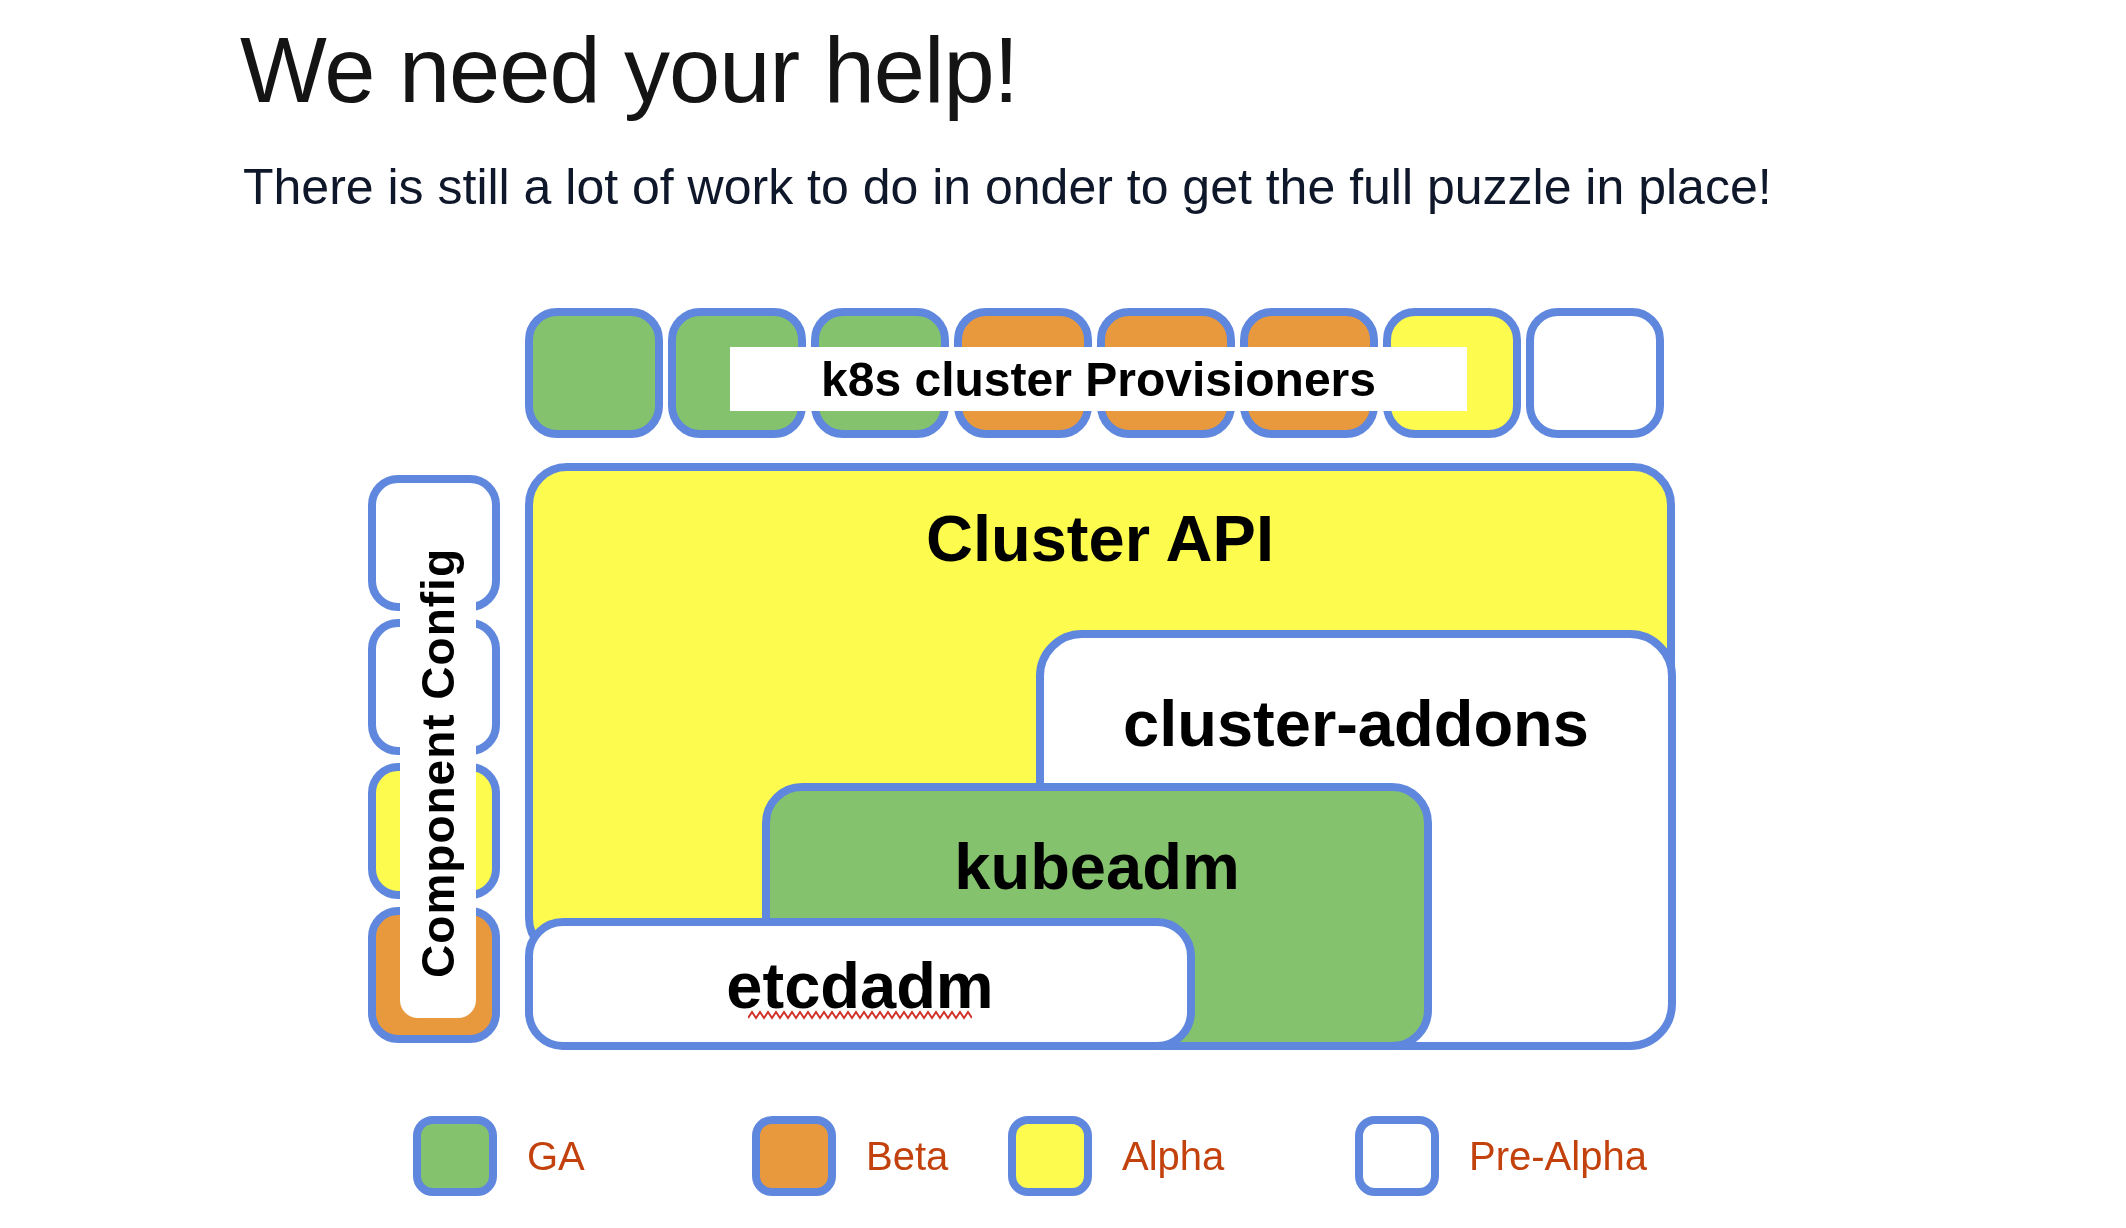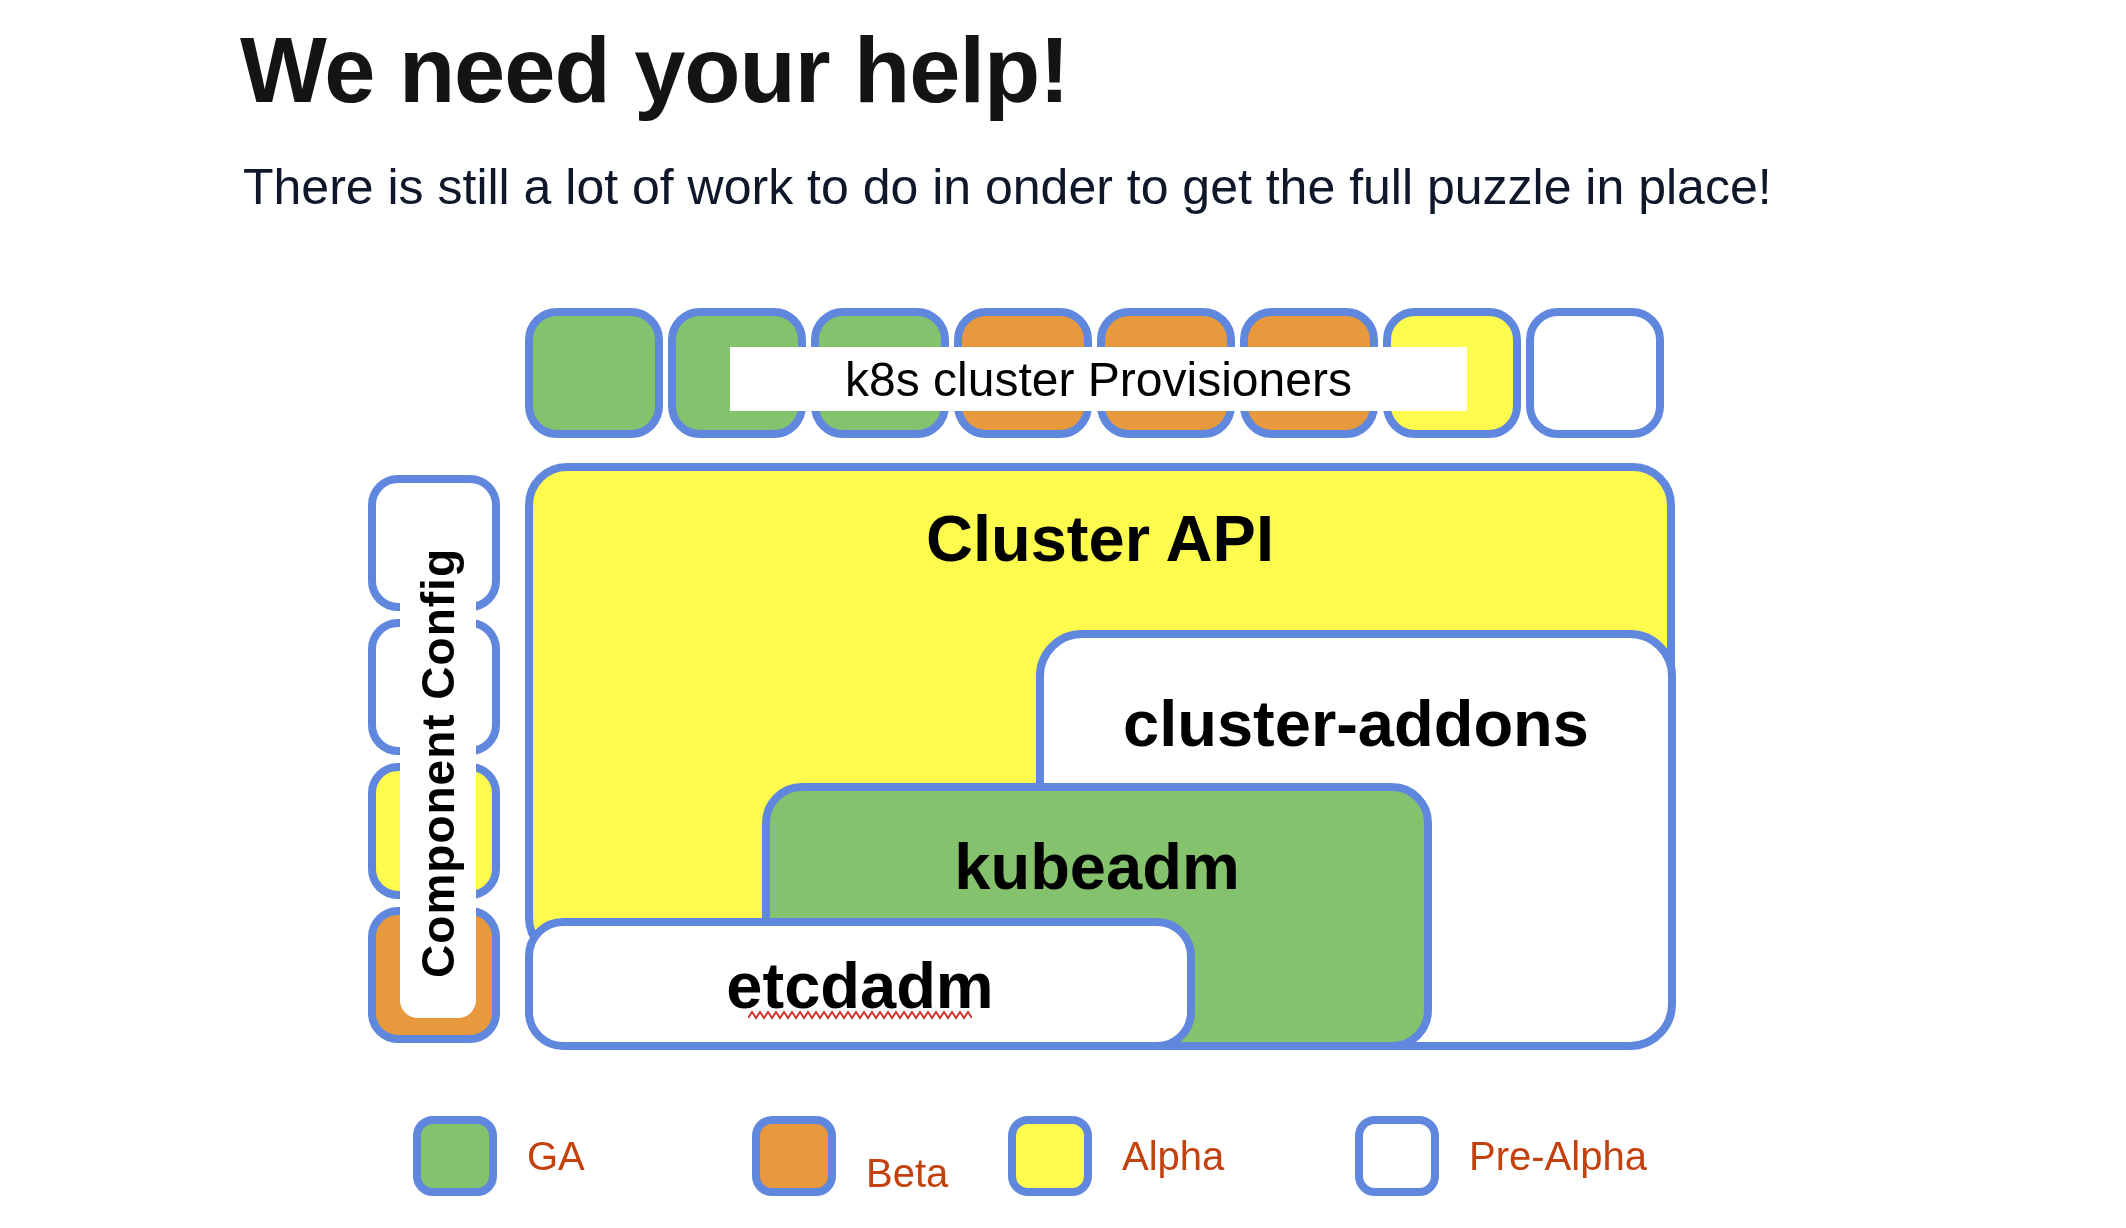--- a/index.html
+++ b/index.html
@@ -3,38 +3,38 @@
 <meta charset="utf-8">
 <style>
   :root{
     --ga:#84c26e; --beta:#e8993d; --alpha:#fdfb4e; --prealpha:#ffffff;
     --blue:#5f87de; --squig:#d0342c; --ink:#000;
   }
   *{box-sizing:border-box;margin:0;padding:0}
   body{background:#fff;font-family:"Liberation Sans", sans-serif;}
   .canvas{position:relative;width:2126px;height:1228px;background:#fff;overflow:hidden}
 
-  .title{position:absolute;left:240px;top:18px;font-size:92px;font-weight:700;
+  .title{position:absolute;left:240px;top:18px;font-size:92px;font-weight:400;
          color:#141414;letter-spacing:-1px;white-space:nowrap}
   .subtitle{position:absolute;left:243px;top:158px;font-size:50px;font-weight:400;
          color:#0f172a;white-space:nowrap}
 
   
   .piece{border:8px solid var(--blue);background:#fff}
   .fill-ga{background:var(--ga)}
   .fill-beta{background:var(--beta)}
   .fill-alpha{background:var(--alpha)}
   .fill-prealpha{background:var(--prealpha)}
 
   
   .top-row{position:absolute;left:525px;top:308px;display:flex;gap:5px}
   .top-row .piece{width:138px;height:130px;border-radius:32px;flex:0 0 auto}
   .top-row-label{position:absolute;left:730px;top:347px;width:737px;height:64px;
       background:#fff;z-index:6;display:flex;align-items:center;justify-content:center;
-      font-size:48px;font-weight:normal;color:var(--ink);white-space:nowrap}
+      font-size:48px;font-weight:bold;color:var(--ink);white-space:nowrap}
 
   
   .side-col{position:absolute;left:368px;top:475px;display:flex;flex-direction:column;gap:8px}
   .side-col .piece{width:132px;height:136px;border-radius:30px}
   .side-label{position:absolute;left:400px;top:508px;width:76px;height:510px;background:#fff;
       border-radius:18px;z-index:5;display:flex;align-items:center;justify-content:center}
   .side-label span{writing-mode:vertical-rl;transform:rotate(180deg);
       font-size:46px;font-weight:bold;color:var(--ink);white-space:nowrap;letter-spacing:1px}
 
   
@@ -105,21 +105,21 @@
           <path d="M0 8 L4 2 L8 8 L12 2 L16 8 L20 2 L24 8 L28 2 L32 8 L36 2 L40 8 L44 2 L48 8 L52 2 L56 8 L60 2 L64 8 L68 2 L72 8 L76 2 L80 8 L84 2 L88 8 L92 2 L96 8 L100 2 L104 8 L108 2 L112 8 L116 2 L120 8 L124 2 L128 8 L132 2 L136 8 L140 2 L144 8 L148 2 L152 8 L156 2 L160 8 L164 2 L168 8 L172 2 L176 8 L180 2 L184 8 L188 2 L192 8 L196 2 L200 8 L204 2 L208 8 L212 2 L216 8 L220 2 L224 8" fill="none" stroke="#d0342c" stroke-width="2"></path>
         </svg>
     </div>
   </div>
 
   <div id="legend-root">
       <div class="legend-item" style="left: 413px;">
         <div class="swatch fill-ga"></div>
         <div class="leg-label">GA</div>
       </div>
-      <div class="legend-item" style="left: 752px; align-items: flex-end;">
+      <div class="legend-item" style="left: 752px;">
         <div class="swatch fill-beta"></div>
         <div class="leg-label">Beta</div>
       </div>
       <div class="legend-item" style="left: 1008px;">
         <div class="swatch fill-alpha"></div>
         <div class="leg-label">Alpha</div>
       </div>
       <div class="legend-item" style="left: 1355px;">
         <div class="swatch fill-prealpha"></div>
         <div class="leg-label">Pre-Alpha</div>

